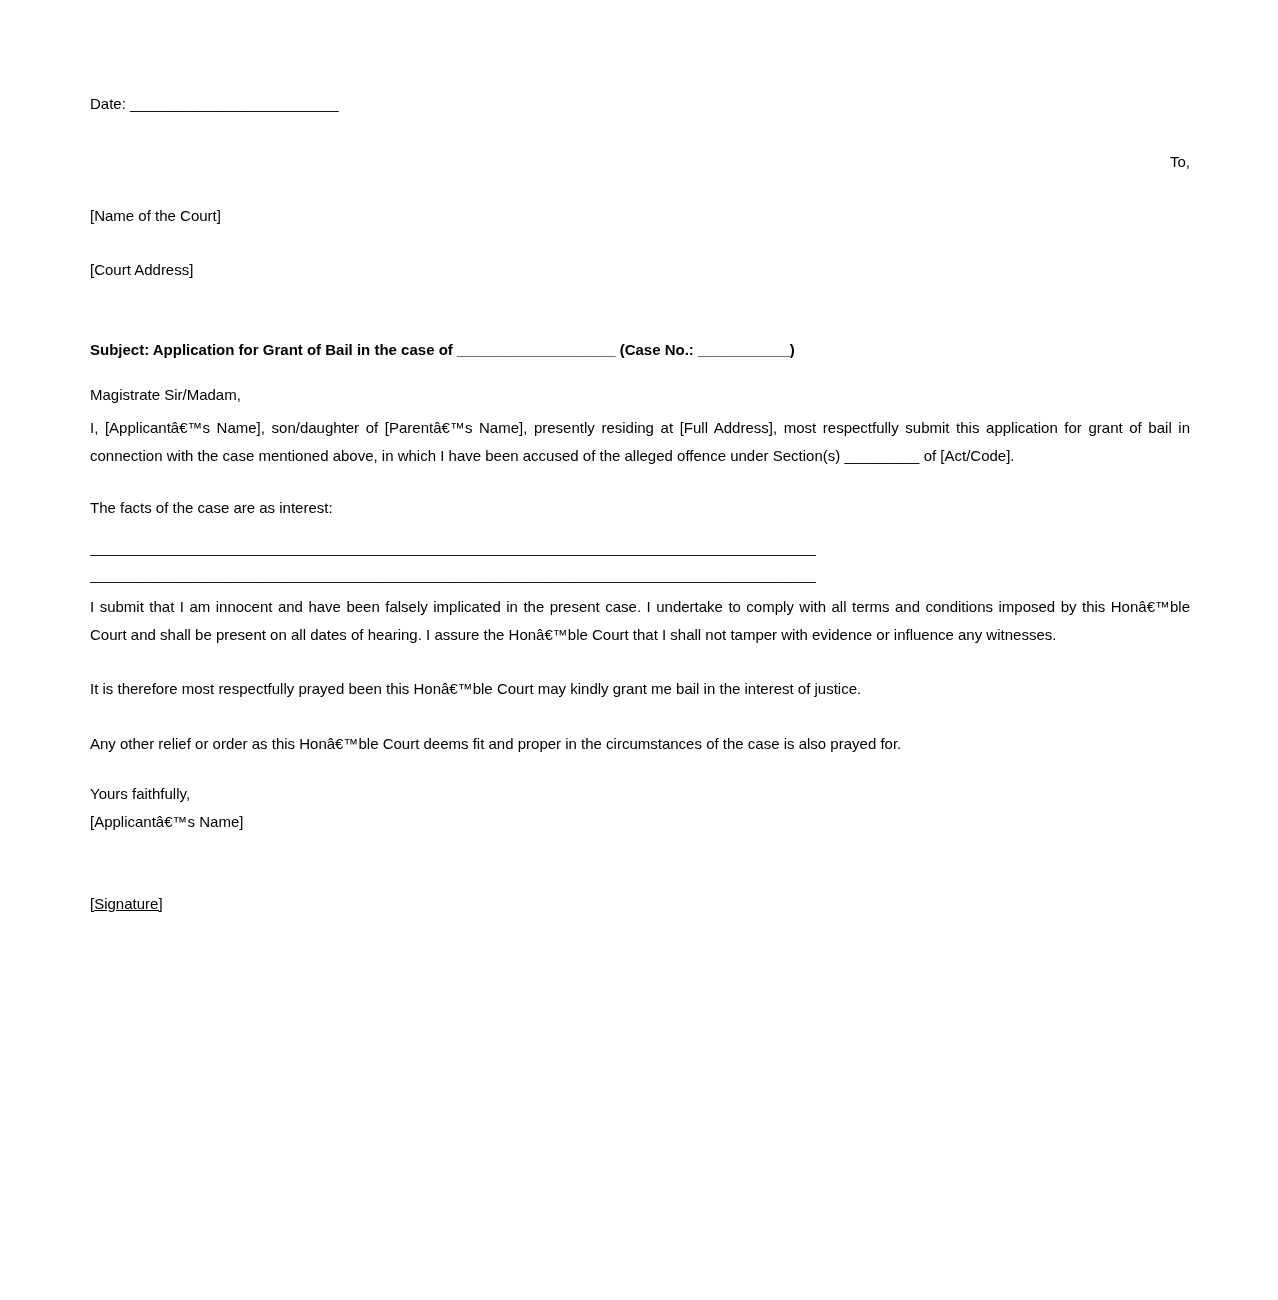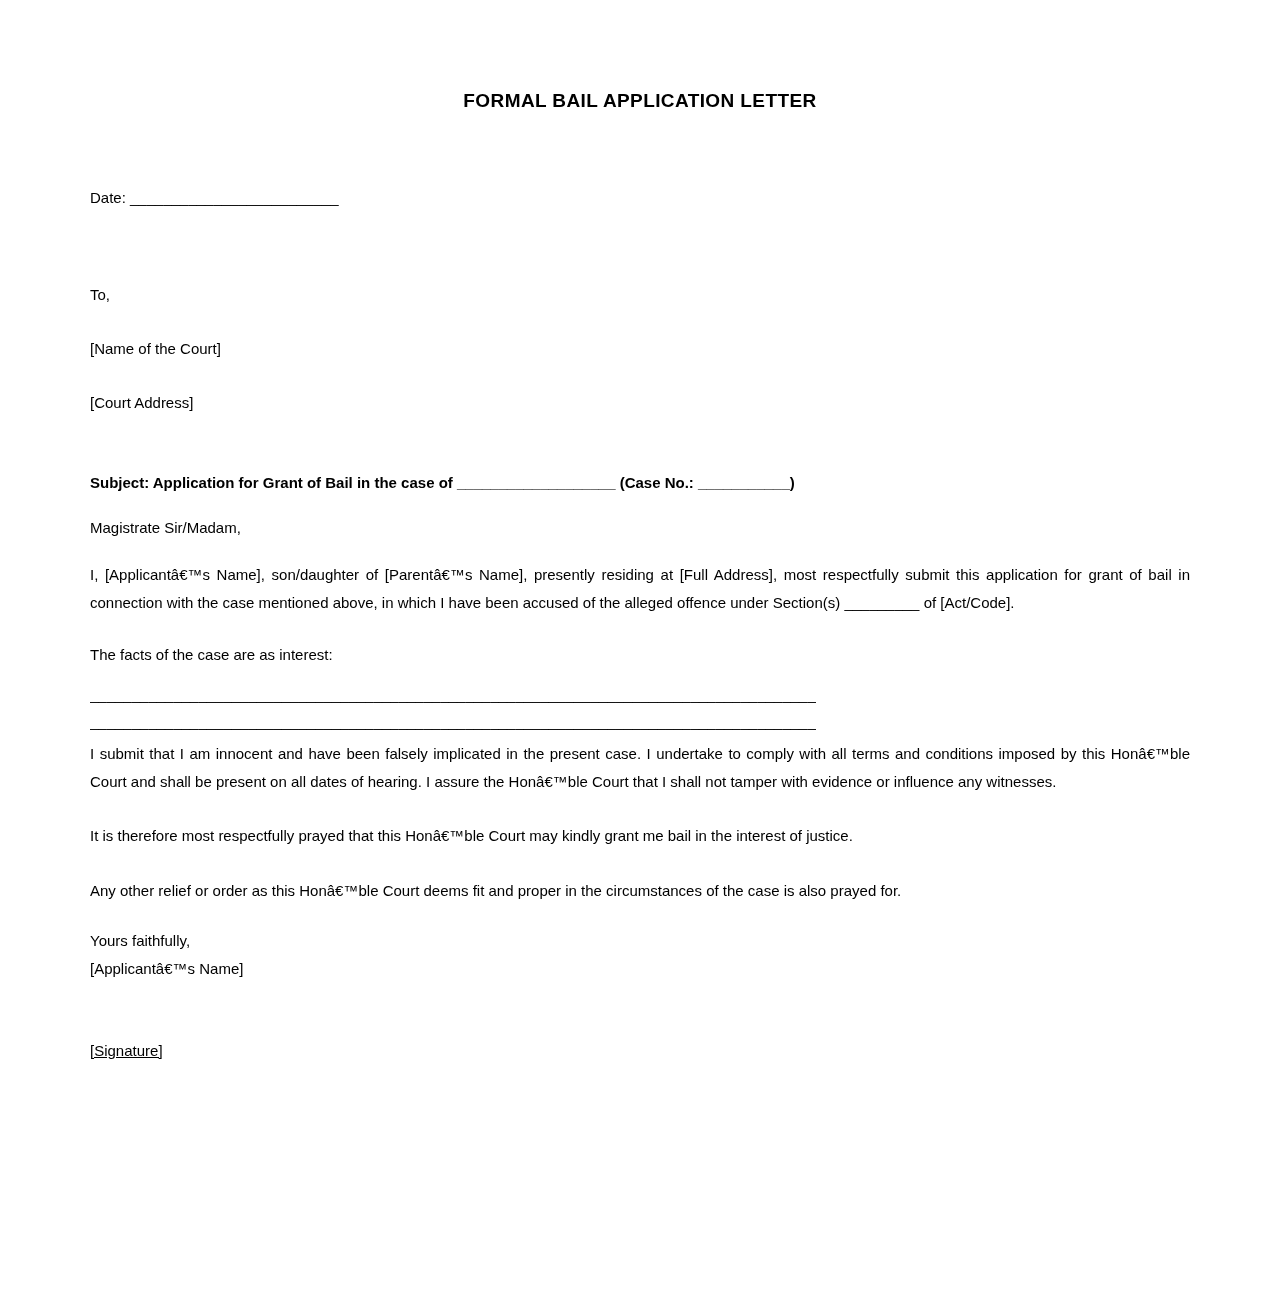--- a/index.html
+++ b/index.html
@@ -23,35 +23,34 @@
     margin: 0 0 72px 0;
   }
   p { margin: 0; line-height: 28px; }
   .justify { text-align: justify; }
   .bold { font-weight: 700; }
   .blank-row { line-height: 27px; white-space: nowrap; overflow: hidden; }
   .mt0  { margin-top: 0; }
   .mt12 { margin-top: 12px; }
   .mt15 { margin-top: 5px; }
   .mt17 { margin-top: 17px; }
-  .mt19 { margin-top: 19px; }
+  .mt19 { margin-top: 5px; }
   .mt22 { margin-top: 22px; }
   .mt24 { margin-top: 24px; }
   .mt26 { margin-top: 26px; }
   .mt27 { margin-top: 27px; }
-  .mt49 { margin-top: 69px; }
+  .mt49 { margin-top: 30px; text-align: right; }
   .mt52 { margin-top: 52px; }
   .mt54 { margin-top: 54px; text-decoration: underline; }
 </style>
 </head>
 <body>
 
 <div class="page">
 
-  <h1 class="title">FORMAL BAIL APPLICATION LETTER</h1>
 
   <p class="mt0">Date: _________________________</p>
 
   <p class="mt49">To,</p>
 
 
   <p class="mt26">[Name of the Court]</p>
 
   <p class="mt26">[Court Address]</p>
 
@@ -62,21 +61,21 @@
   <p class="mt19 justify">I, [Applicantâ€™s Name], son/daughter of [Parentâ€™s Name], presently residing at [Full Address], most respectfully submit this application for grant of bail in connection with the case mentioned above, in which I have been accused of the alleged offence under Section(s) _________ of [Act/Code].</p>
 
   <p class="mt24">The facts of the case are as interest:</p>
 
   <p class="mt12 blank-row">_______________________________________________________________________________________</p>
 
   <p class="mt0 blank-row">_______________________________________________________________________________________</p>
 
   <p class="mt15 justify">I submit that I am innocent and have been falsely implicated in the present case. I undertake to comply with all terms and conditions imposed by this Honâ€™ble Court and shall be present on all dates of hearing. I assure the Honâ€™ble Court that I shall not tamper with evidence or influence any witnesses.</p>
 
-  <p class="mt26">It is therefore most respectfully prayed that this Honâ€™ble Court may kindly grant me bail in the interest of justice.</p>
+  <p class="mt26">It is therefore most respectfully prayed been this Honâ€™ble Court may kindly grant me bail in the interest of justice.</p>
 
   <p class="mt27">Any other relief or order as this Honâ€™ble Court deems fit and proper in the circumstances of the case is also prayed for.</p>
 
   <p class="mt22">Yours faithfully,</p>
 
   <p class="mt0">[Applicantâ€™s Name]</p>
 
   <p class="mt54">[Signature]</p>
 
 </div>

